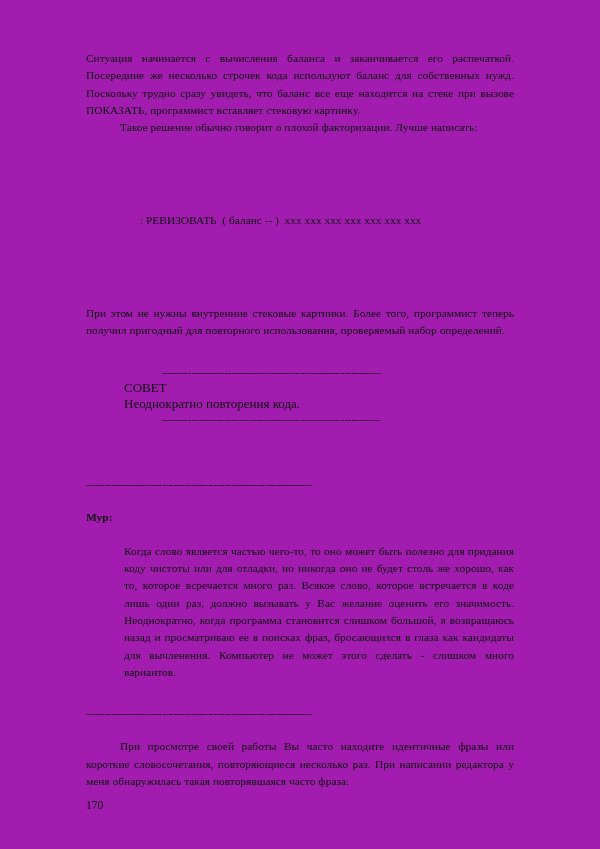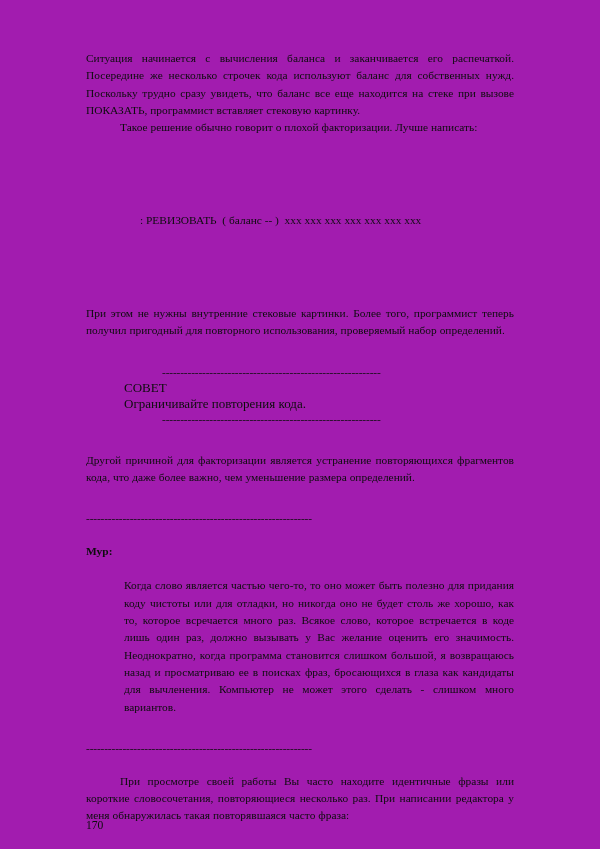--- a/index.html
+++ b/index.html
@@ -86,21 +86,21 @@
     padding-left: 38px;
     width: 390px;
   }
   .quote-block p.para {
     text-align: justify;
   }
 
   .pagenum {
     position: absolute;
     left: 86px;
-    top: 818px;
+    top: 798px;
     font-size: 11.6px;
     line-height: 16px;
   }
 </style>
 </head>
 <body>
 
 <div class="page">
 
   <div class="content">
@@ -117,27 +117,26 @@
 
     <div class="gap-lg"></div>
 
     <p class="para">При этом не нужны внутренние стековые картинки. Более того, программист теперь получил пригодный для повторного использования, проверяемый набор определений.</p>
 
     <div class="gap-lg"></div>
 
     <div class="tipbox">
       <div class="rule tipbox">------------------------------------------------------------</div>
       <div class="tip-text">СОВЕТ</div>
-      <div class="tip-text">Ограничивайте повторения кода.</div>
+      <div class="tip-text">Неоднократно повторения кода.</div>
       <div class="rule tipbox">------------------------------------------------------------</div>
     </div>
 
     <div class="gap-lg"></div>
 
-    <p class="para">Другой причиной для факторизации является устранение повторяющихся фрагментов кода, что даже более важно, чем уменьшение размера определений.</p>
 
     <div class="gap-lg"></div>
 
     <div class="rule wide">--------------------------------------------------------------</div>
 
     <div class="gap-md"></div>
 
     <p class="para noj">Мур:</p>
 
     <div class="gap-md"></div>

